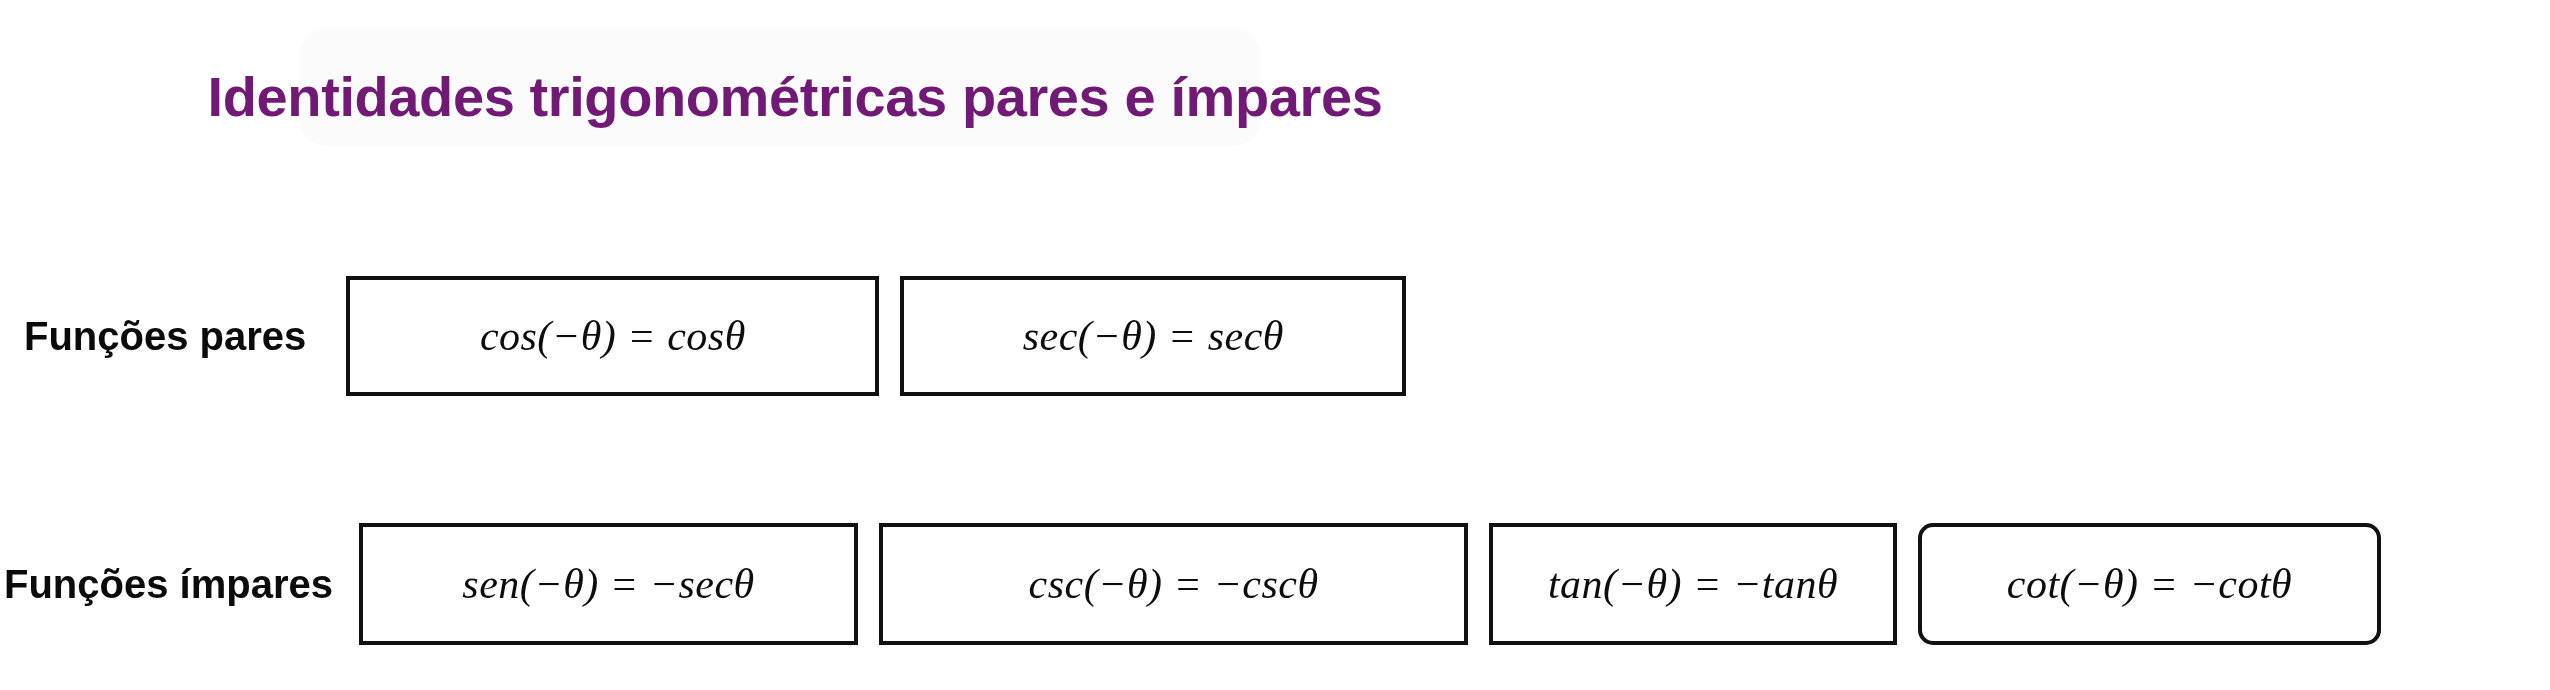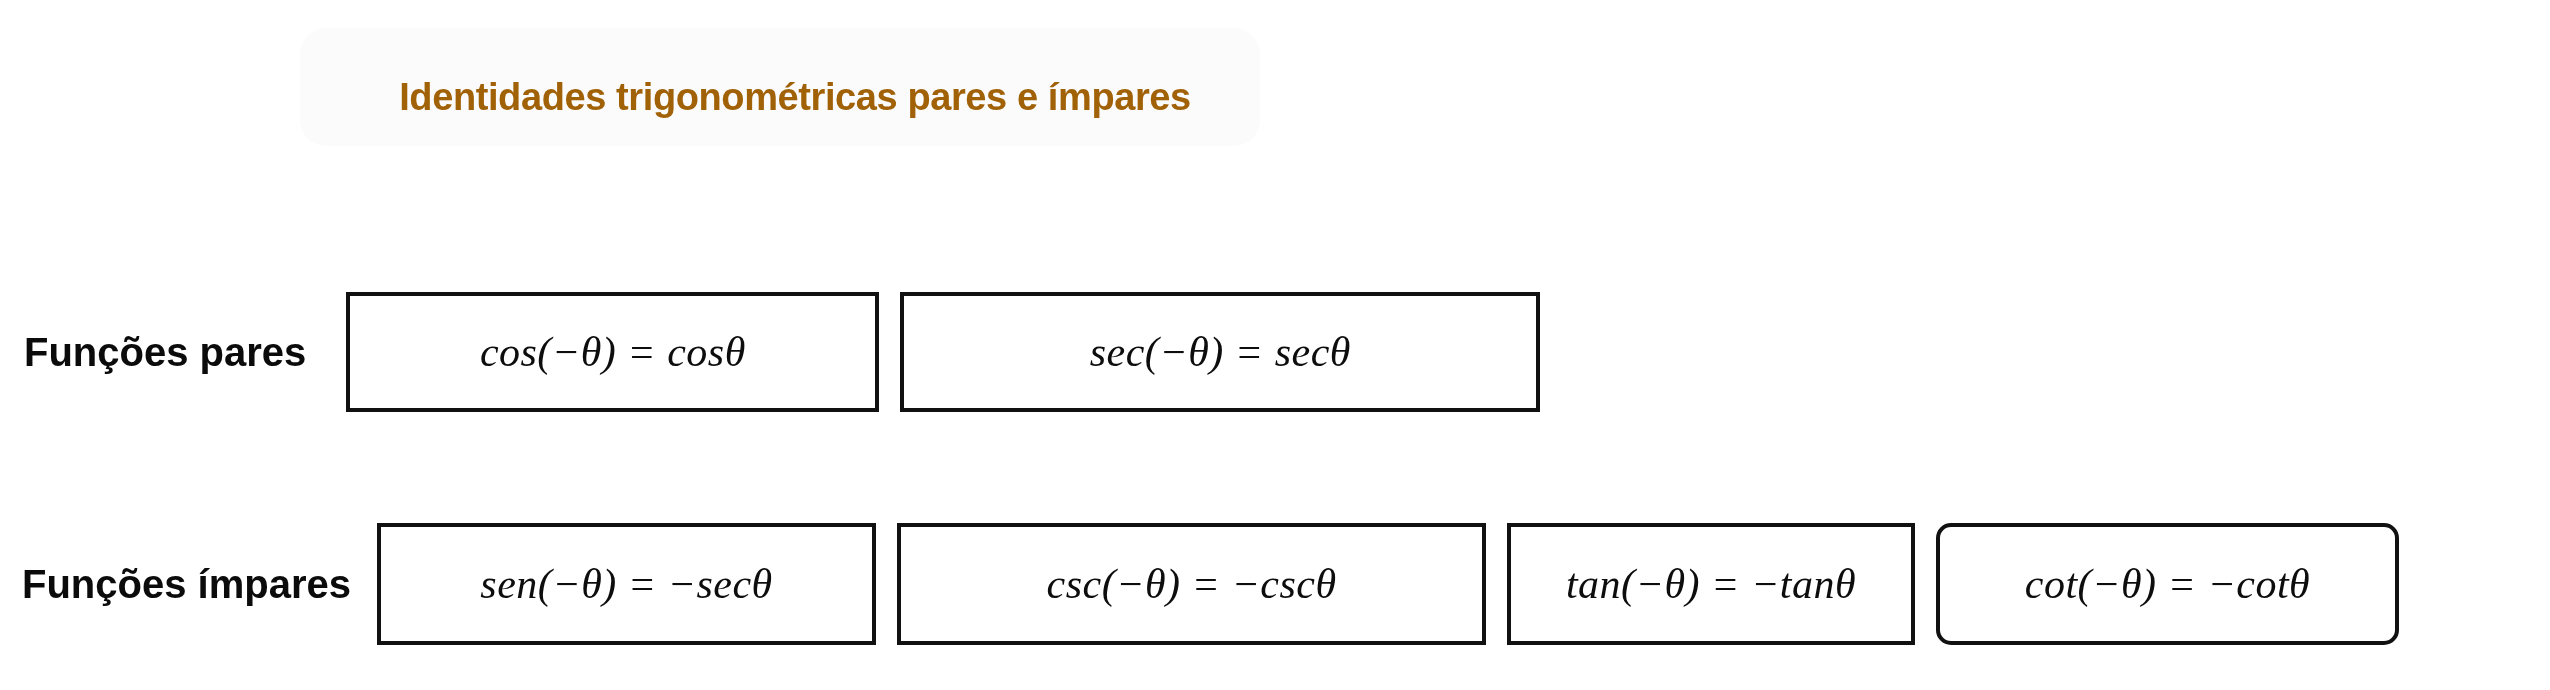--- a/index.html
+++ b/index.html
@@ -32,48 +32,48 @@
   }
 
   #page-title {
     position: absolute;
     left: 0;
     top: 70px;
     width: 1590px;
     text-align: center;
     font-family: "Liberation Sans", sans-serif;
     font-weight: bold;
-    font-size: 38px;
+    font-size: 56px;
     line-height: 54px;
     letter-spacing: -0.4px;
-    color: #a16207;
+    color: #701a75;
     white-space: nowrap;
   }
 
   
   .row {
     position: absolute;
     display: flex;
     align-items: center;
     left: 0;
   }
-  #row-even  { top: 288px; height: 128px; }
+  #row-even  { top: 272px; height: 128px; }
   #row-odd   { top: 518px; height: 132px; }
 
   .row-label {
     font-family: "Liberation Sans", sans-serif;
     font-weight: bold;
     font-size: 40px;
     line-height: 48px;
     color: #0b0b0b;
     white-space: nowrap;
     flex: 0 0 auto;
   }
   #row-even .row-label { margin-left: 24px; }
-  #row-odd  .row-label { margin-left: 22px; }
+  #row-odd  .row-label { margin-left: 4px; }
 
   .formula-list {
     display: flex;
     align-items: center;
     flex: 0 0 auto;
   }
   #row-even .formula-list { margin-left: 32px; padding-left: 8px; }
   #row-odd  .formula-list { margin-left: 26px; }
 
   .formula-box {
@@ -98,21 +98,21 @@
   #row-even .formula-box:last-child { margin-right: 0; }
 
   #row-odd .formula-box {
     height: 122px;
     margin-right: 21px;
   }
   #row-odd .formula-box:last-child { margin-right: 0; }
 
   
   #row-even .formula-box.b0 { width: 533px; }
-  #row-even .formula-box.b1 { width: 640px; }
+  #row-even .formula-box.b1 { width: 506px; }
 
   #row-odd .formula-box.b0 { width: 499px; }
   #row-odd .formula-box.b1 { width: 589px; }
   #row-odd .formula-box.b2 { width: 408px; }
   #row-odd .formula-box.b3 { width: 463px; border-radius: 15px; }
 </style>
 </head>
 <body>
 
 <div id="page">

